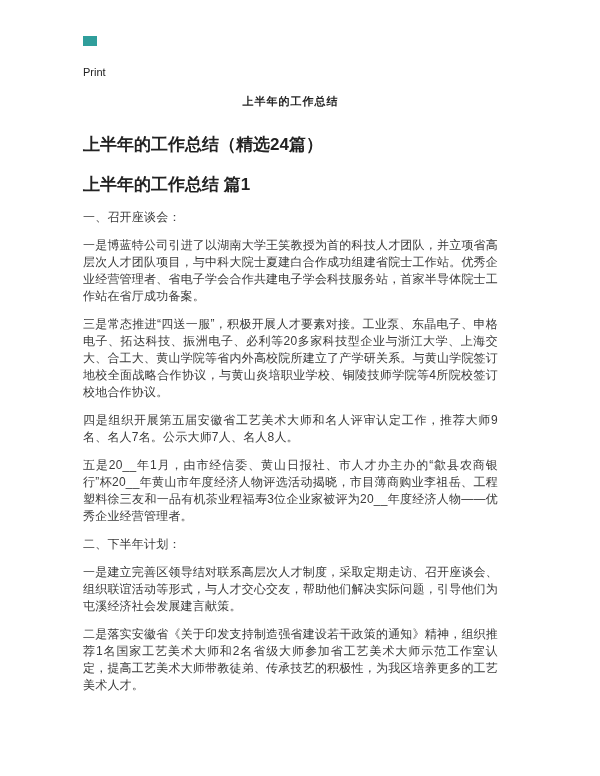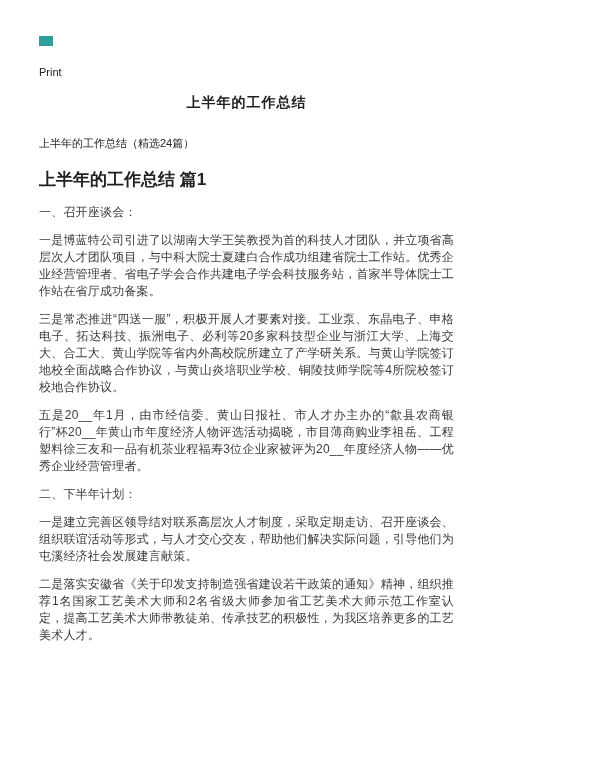--- a/index.html
+++ b/index.html
@@ -8,46 +8,47 @@
     width: 600px;
     height: 776px;
     font-family: "Liberation Sans", "DejaVu Sans", sans-serif;
     color: #333333;
     overflow: hidden;
   }
   .page {
     width: 544px;
     height: 776px;
     padding: 36px 90px 30px 39px;
+    margin-left: 44px;
   }
   .print-icon {
     width: 14px;
     height: 10px;
     background: #2f9e9b;
     margin-bottom: 16px;
   }
   .print-link {
     display: inline-block;
     font-size: 11px;
     color: #222222;
     text-decoration: none;
     margin-bottom: 16px;
     cursor: pointer;
   }
   h1.doc-title {
     text-align: center;
-    font-size: 14px;
+    font-size: 11px;
     font-weight: bold;
     color: #222222;
     margin-bottom: 24px;
     letter-spacing: 1px;
   }
   h2.doc-subtitle {
-    font-size: 11px;
-    font-weight: normal;
+    font-size: 17px;
+    font-weight: bold;
     color: #222222;
     margin-bottom: 17px;
   }
   h3.section-heading {
     font-size: 17px;
     font-weight: bold;
     color: #222222;
     margin-bottom: 13px;
   }
   .article-body p {
@@ -71,19 +72,20 @@
   <h1 class="doc-title">上半年的工作总结</h1>
 
   <h2 class="doc-subtitle">上半年的工作总结（精选24篇）</h2>
 
   <h3 class="section-heading">上半年的工作总结 篇1</h3>
 
   <div class="article-body" id="article-body">
       <p>一、召开座谈会：</p>
       <p>一是博蓝特公司引进了以湖南大学王笑教授为首的科技人才团队，并立项省高层次人才团队项目，与中科大院士夏建白合作成功组建省院士工作站。优秀企业经营管理者、省电子学会合作共建电子学会科技服务站，首家半导体院士工作站在省厅成功备案。</p>
       <p>三是常态推进“四送一服”，积极开展人才要素对接。工业泵、东晶电子、申格电子、拓达科技、振洲电子、必利等20多家科技型企业与浙江大学、上海交大、合工大、黄山学院等省内外高校院所建立了产学研关系。与黄山学院签订地校全面战略合作协议，与黄山炎培职业学校、铜陵技师学院等4所院校签订校地合作协议。</p>
+      <p>四是组织开展第五届安徽省工艺美术大师和名人评审认定工作，推荐大师9名、名人7名。公示大师7人、名人8人。</p>
       <p>五是20__年1月，由市经信委、黄山日报社、市人才办主办的“歙县农商银行”杯20__年黄山市年度经济人物评选活动揭晓，市目薄商购业李祖岳、工程塑料徐三友和一品有机茶业程福寿3位企业家被评为20__年度经济人物——优秀企业经营管理者。</p>
       <p>二、下半年计划：</p>
       <p>一是建立完善区领导结对联系高层次人才制度，采取定期走访、召开座谈会、组织联谊活动等形式，与人才交心交友，帮助他们解决实际问题，引导他们为屯溪经济社会发展建言献策。</p>
       <p>二是落实安徽省《关于印发支持制造强省建设若干政策的通知》精神，组织推荐1名国家工艺美术大师和2名省级大师参加省工艺美术大师示范工作室认定，提高工艺美术大师带教徒弟、传承技艺的积极性，为我区培养更多的工艺美术人才。</p>
     </div>
 
 </div>
 
 </body></html>

